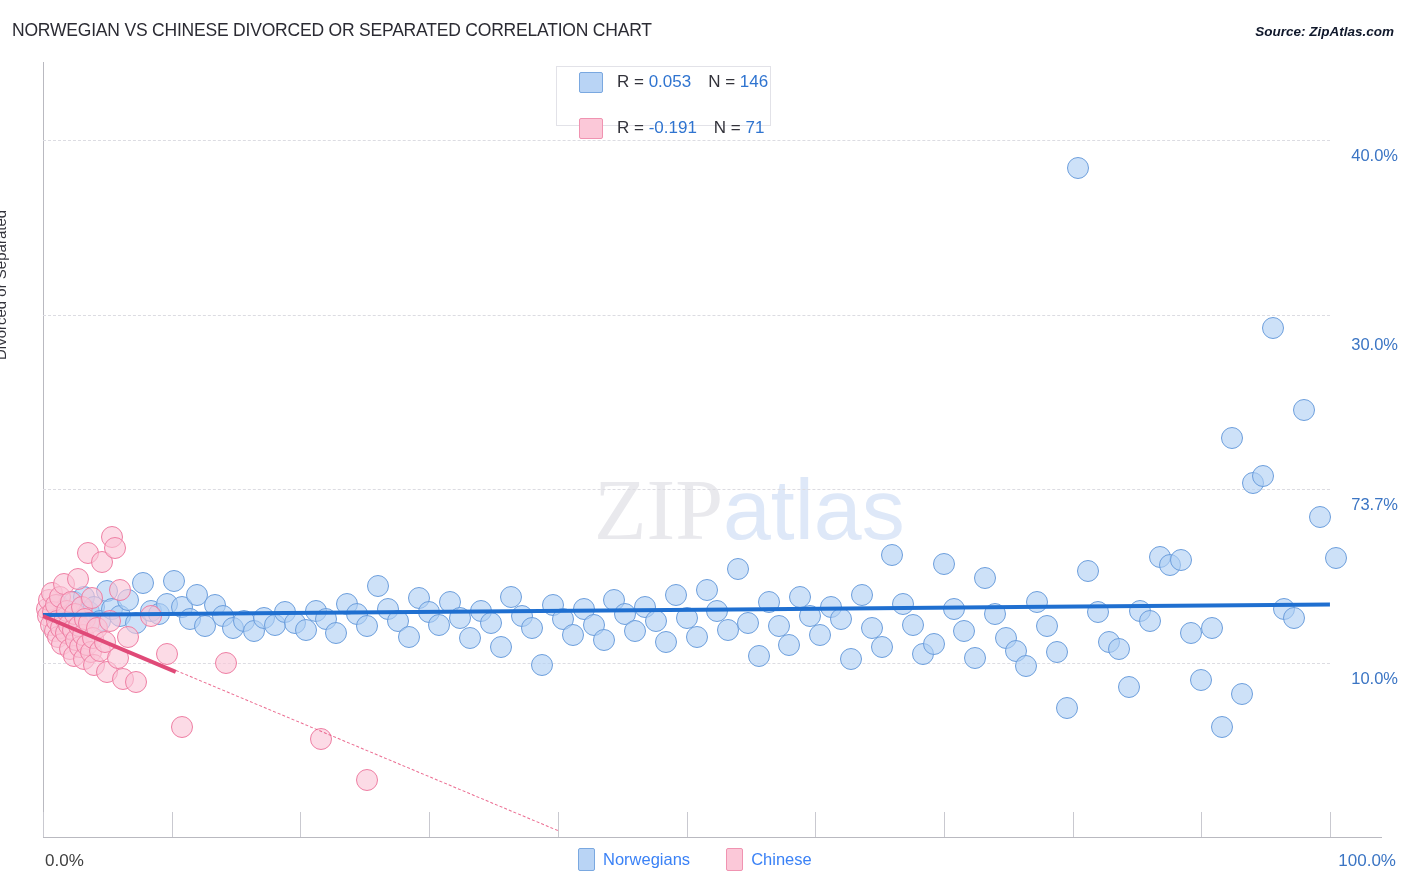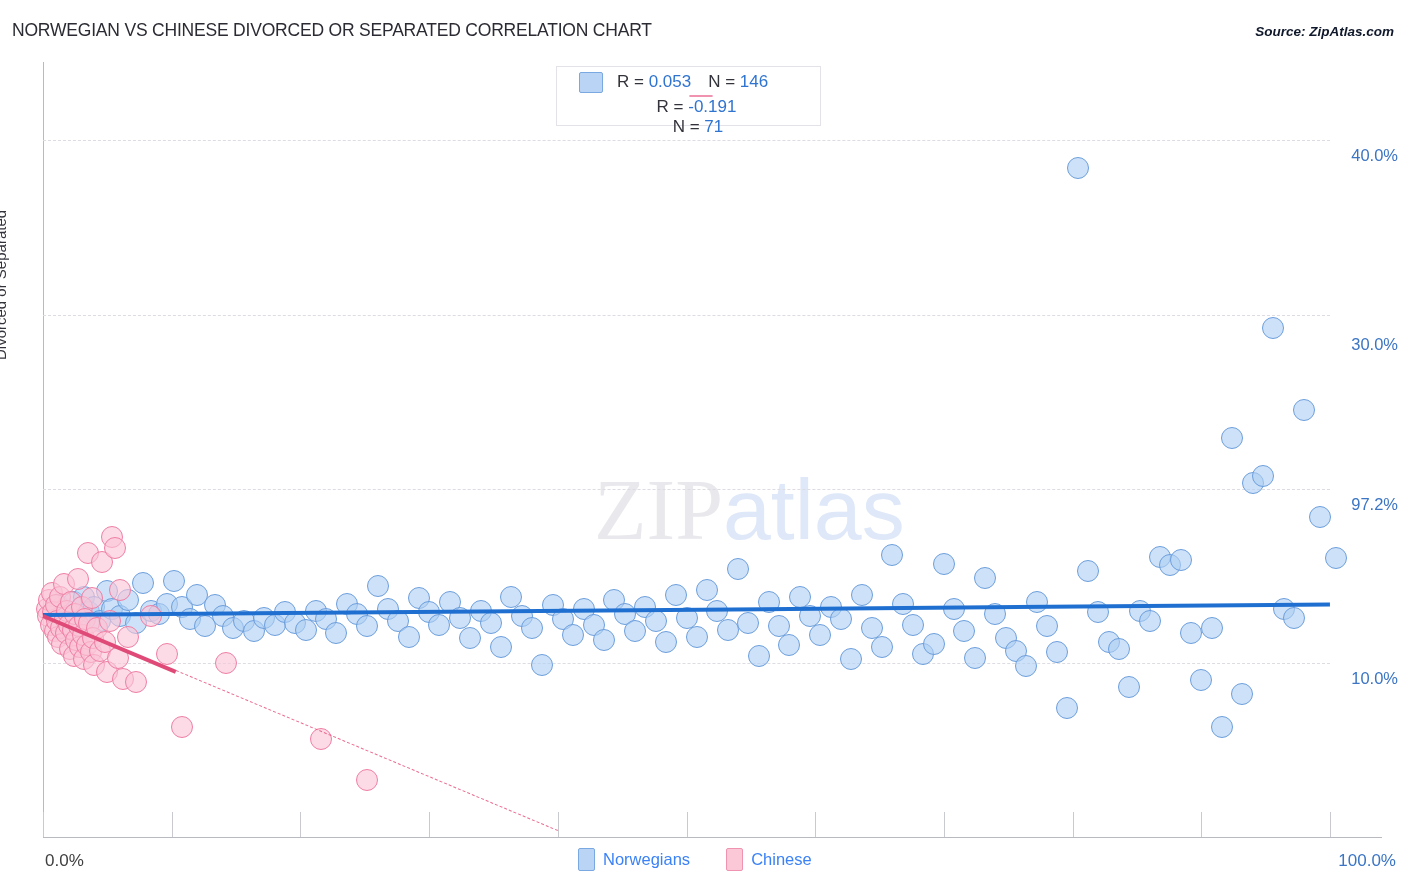--- a/index.html
+++ b/index.html
@@ -97,30 +97,30 @@
   }
 
   .trend{
     position:absolute;height:0;transform-origin:left center;
   }
   .trend-blue{border-top:4px solid #1f6fd0;}
   .trend-pink{border-top:4px solid #e04a78;}
   .trend-pink-dash{border-top:1.6px dashed #e8547f;opacity:.85;}
 
   .legend-box{
-    position:absolute;left:556px;top:66px;width:265px;height:60px;
+    position:absolute;left:556px;top:66px;width:215px;height:60px;
     background:#ffffff;border:1px solid #e2e2e8;
     box-sizing:border-box;
   }
   .legend-row{
     position:absolute;left:0;width:265px;height:30px;
     display:flex;align-items:center;
   }
   .legend-row.r1{top:0px;}
-  .legend-row.r2{top:28px;flex-direction:column;}
+  .legend-row.r2{top:46px;}
   .sw{
     width:24px;height:21px;margin-left:22px;box-sizing:border-box;border-radius:2px;
   }
   .sw.nor{background:#b9d4f5;border:1px solid #7aa8e0;}
   .sw.chi{background:#fbc8d8;border:1px solid #f093b1;}
   .lg-txt{font-size:17px;color:#33333b;margin-left:14px;white-space:nowrap;}
   .lg-num{color:#2f74d0;}
   .lg-n{margin-left:17px;font-size:17px;color:#33333b;white-space:nowrap;}
 
   .bottom-legend{
@@ -362,21 +362,21 @@
       <div class="tick" style="left: 557.8px;"></div>
       <div class="tick" style="left: 686.5px;"></div>
       <div class="tick" style="left: 815.2px;"></div>
       <div class="tick" style="left: 943.9px;"></div>
       <div class="tick" style="left: 1072.6px;"></div>
       <div class="tick" style="left: 1201.3px;"></div>
       <div class="tick" style="left: 1330px;"></div>
     </div>
   <div id="ylabels-layer">
       <div class="ylabel" style="top: 668.843px;">10.0%</div>
-      <div class="ylabel" style="top: 494.685px;">97.2%</div>
+      <div class="ylabel" style="top: 494.685px;">73.7%</div>
       <div class="ylabel" style="top: 320.528px; margin-top: 14px;">30.0%</div>
       <div class="ylabel" style="top: 146.371px;">40.0%</div>
     </div>
 
   <div class="xlabel-left">0.0%</div>
   <div class="xlabel-right">100.0%</div>
 
   <div class="legend-box">
     <div class="legend-row r1">
       <div class="sw nor"></div>

